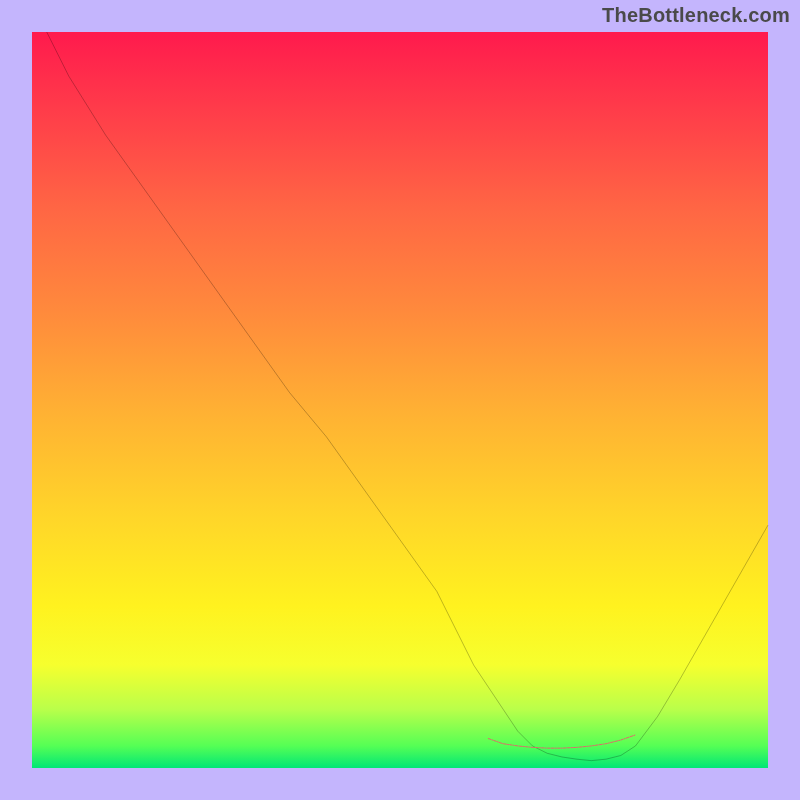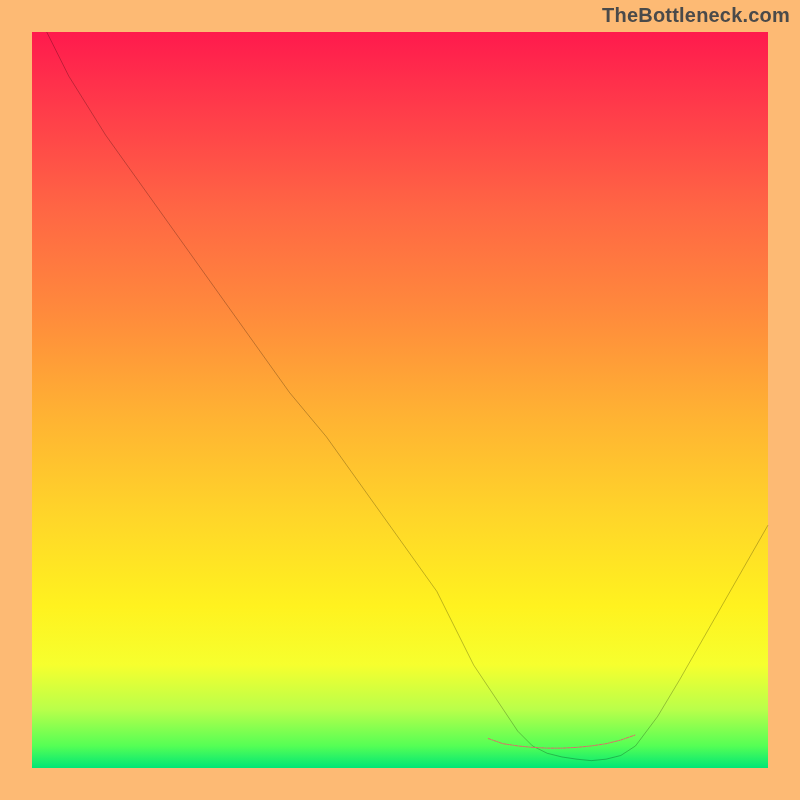--- a/index.html
+++ b/index.html
@@ -8,21 +8,21 @@
     width: 800px;
     height: 800px;
     background: #000;
     font-family: Arial, Helvetica, sans-serif;
     overflow: hidden;
   }
   .stage {
     position: relative;
     width: 800px;
     height: 800px;
-    background: #fdba74;
+    background: #c4b5fd;
   }
   .watermark {
     position: absolute;
     top: 4px;
     right: 10px;
     color: #4a4a4a;
     font-size: 20px;
     font-weight: 600;
     letter-spacing: 0.2px;
     z-index: 3;

